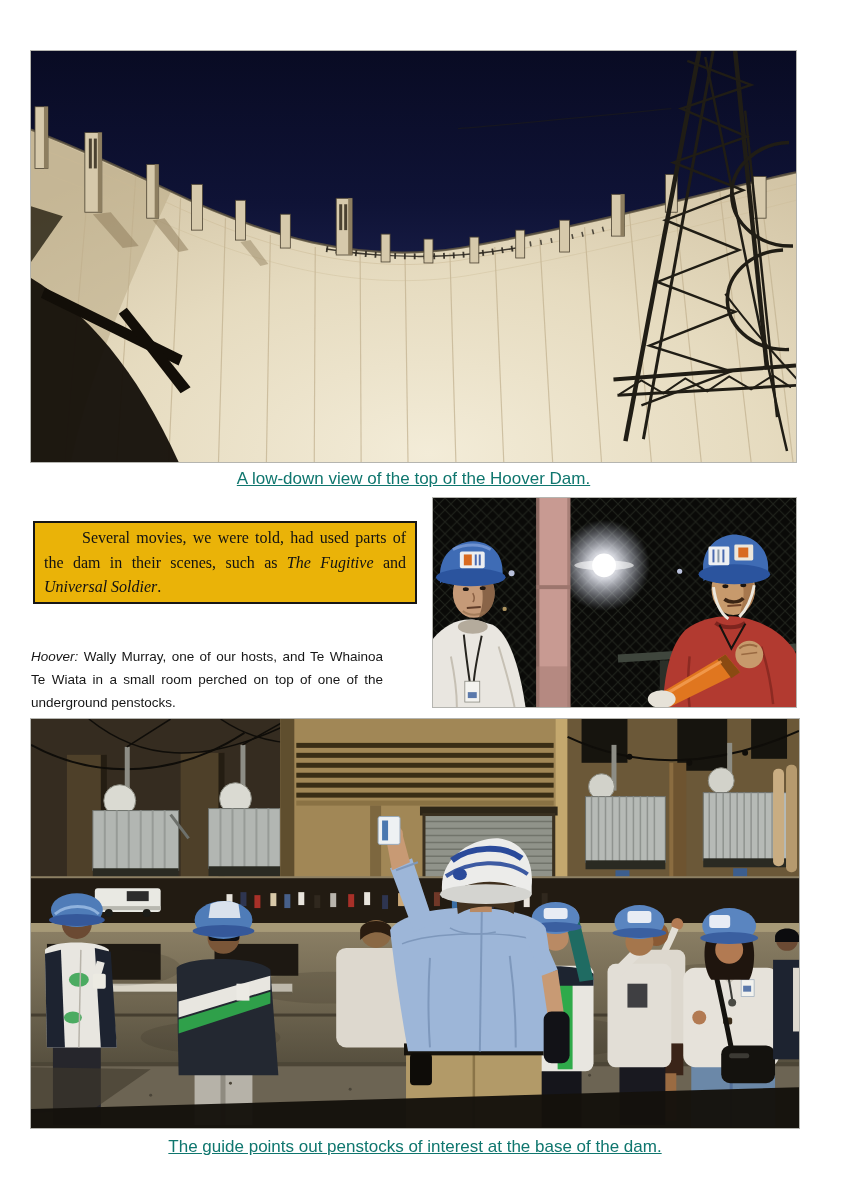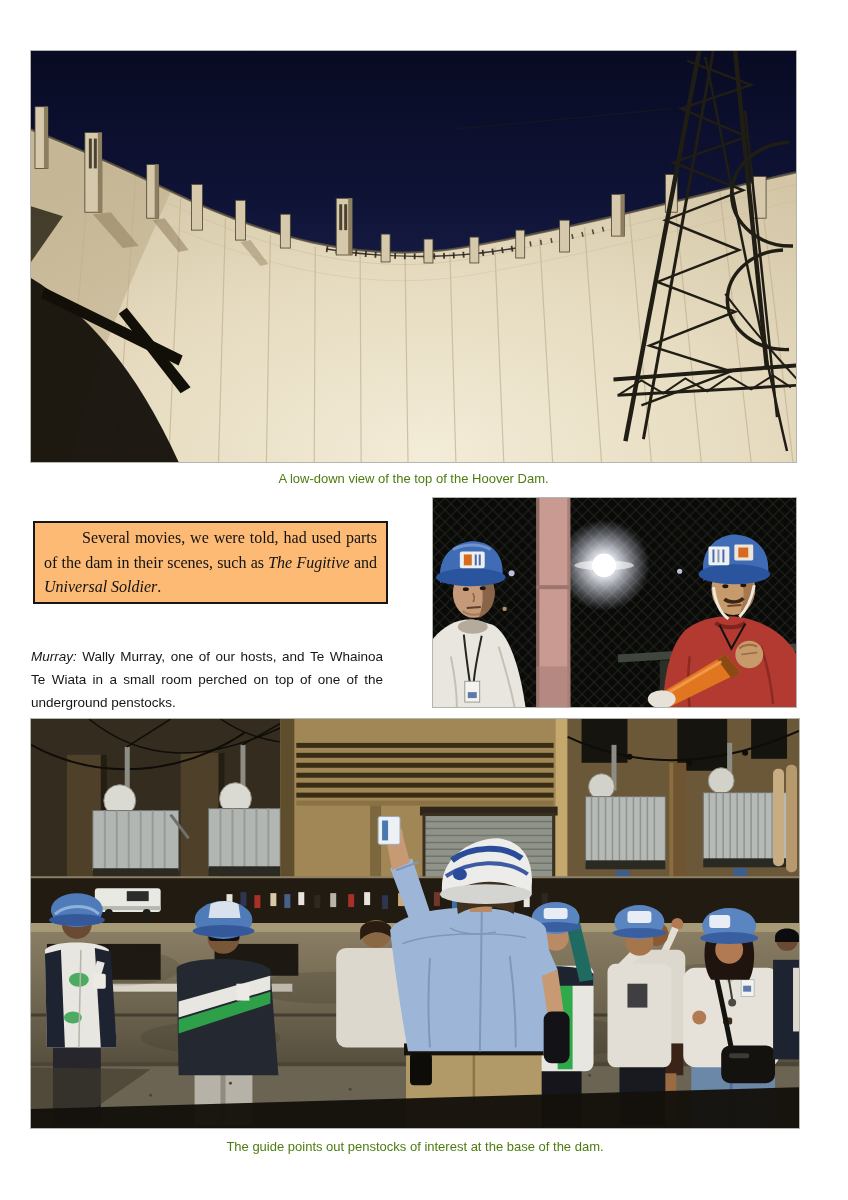--- a/index.html
+++ b/index.html
@@ -4,25 +4,25 @@
 <style>
   html,body{margin:0;padding:0;background:#ffffff;}
   .page{position:relative;width:848px;height:1200px;background:#ffffff;overflow:hidden;
         font-family:"Liberation Sans",sans-serif;color:#1f1f1f;}
   figure.photo{position:absolute;margin:0;padding:0;border:1px solid #b5b5b0;box-sizing:border-box;
         overflow:hidden;background:#000;}
   figure.photo svg{display:block;width:100%;height:100%;}
   .top-photo{left:30px;top:50px;width:767px;height:413px;}
   .middle-photo{left:432px;top:497px;width:365px;height:211px;}
   .bottom-photo{left:30px;top:718px;width:770px;height:411px;}
-  .caption{position:absolute;font-size:13px;line-height:16px;text-align:center;color:#4d7c0f;}
+  .caption{position:absolute;font-size:17px;line-height:16px;text-align:center;color:#0f766e;text-decoration:underline;}
   .caption-top{left:30px;top:471px;width:767px;}
   .caption-bottom{left:30px;top:1139px;width:770px;}
-  .note-box{position:absolute;left:33px;top:521px;width:355px;height:83px;box-sizing:border-box;
-        border:2px solid #161616;padding:3px 9px 0 9px;background:#fdba74;}
+  .note-box{position:absolute;left:33px;top:521px;width:384px;height:83px;box-sizing:border-box;
+        border:2px solid #161616;padding:3px 9px 0 9px;background:#eab308;}
   .note-box p{margin:0;font-family:"Liberation Serif",serif;font-size:16px;line-height:24.5px;
         color:#121212;text-align:justify;text-indent:38px;}
   .side-caption{position:absolute;left:31px;top:645px;width:352px;margin:0;
         font-size:13.5px;line-height:23px;color:#161616;text-align:justify;}
   .it{font-style:italic;}
 </style>
 </head>
 <body>
 
 <div class="page">
@@ -243,21 +243,21 @@
         <path d="M308,152 C312,148 320,147 326,150" stroke="#9a6a42" stroke-width="2" fill="none"></path>
         <path d="M310,158 L326,156" stroke="#9a6a42" stroke-width="1.5"></path>
         <polygon points="224,200 294,158 309,176 238,211" fill="#e0761f"></polygon>
         <polygon points="294,158 309,176 300,182 286,163" fill="#8a4a12"></polygon>
         <path d="M234,198 L290,165" stroke="#f5a055" stroke-width="3" opacity="0.8"></path>
         <ellipse cx="230" cy="203" rx="14" ry="9" fill="#e6e2d8"></ellipse>
       </g>
     </svg>
   </figure>
 
-  <p class="side-caption"><span class="it">Murray:</span><span> Wally Murray, one of our hosts, and Te Whainoa Te Wiata in a small room perched on top of one of the underground penstocks.</span></p>
+  <p class="side-caption"><span class="it">Hoover:</span><span> Wally Murray, one of our hosts, and Te Whainoa Te Wiata in a small room perched on top of one of the underground penstocks.</span></p>
 
   <figure class="photo bottom-photo">
     <svg viewBox="0 0 770 411" preserveAspectRatio="none">
       <defs>
         <linearGradient id="b-wall" x1="0" y1="0" x2="0" y2="1">
           <stop offset="0" stop-color="#8d8166"></stop>
           <stop offset="1" stop-color="#57503f"></stop>
         </linearGradient>
       </defs>
 

